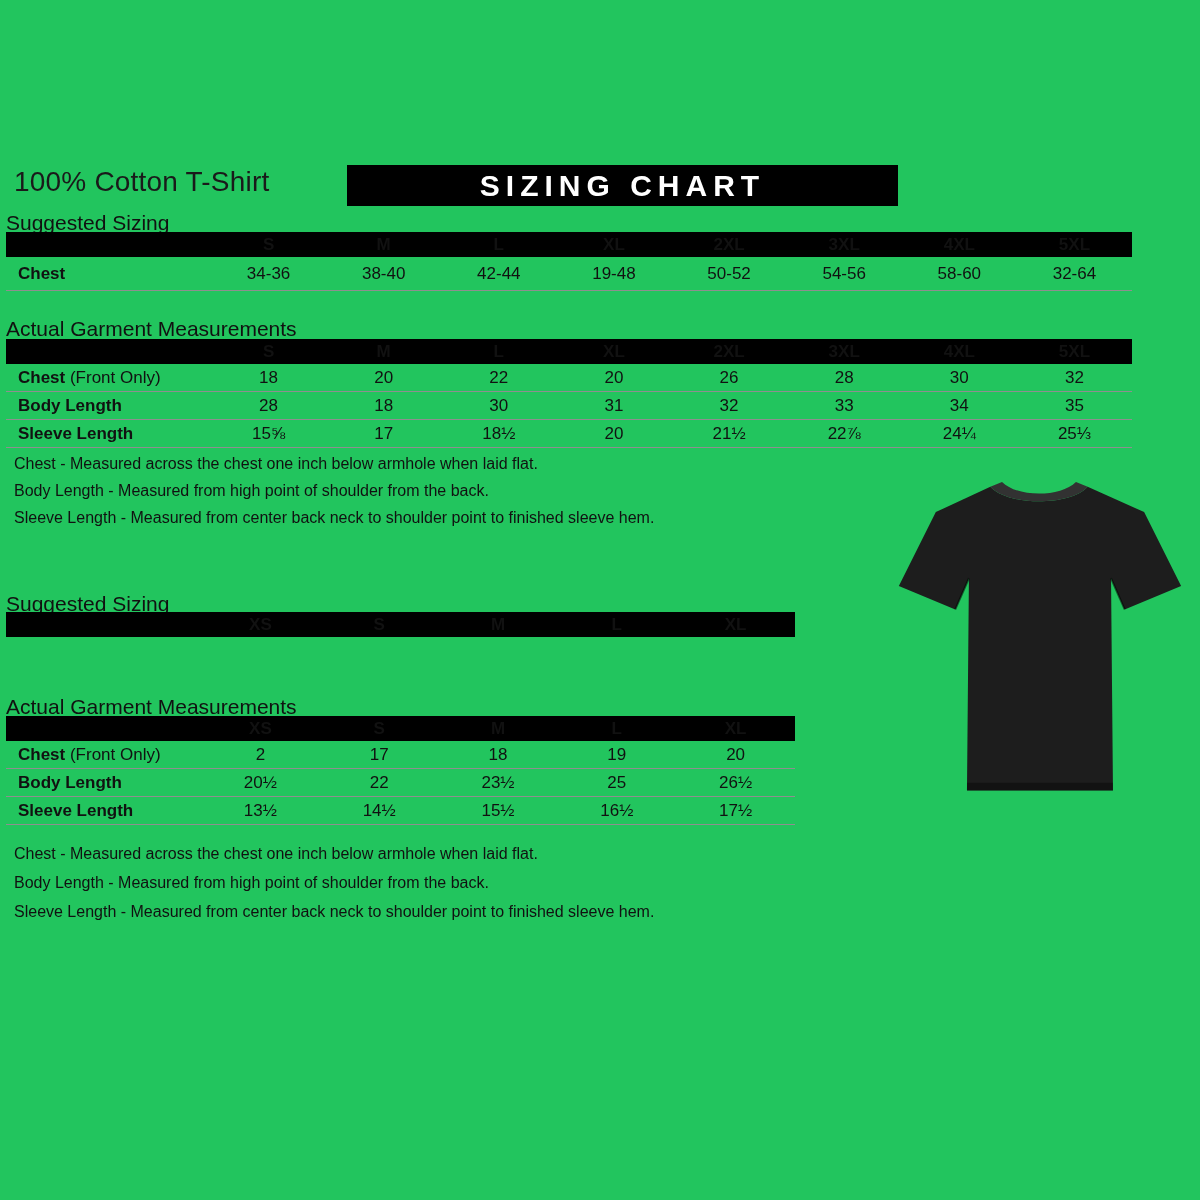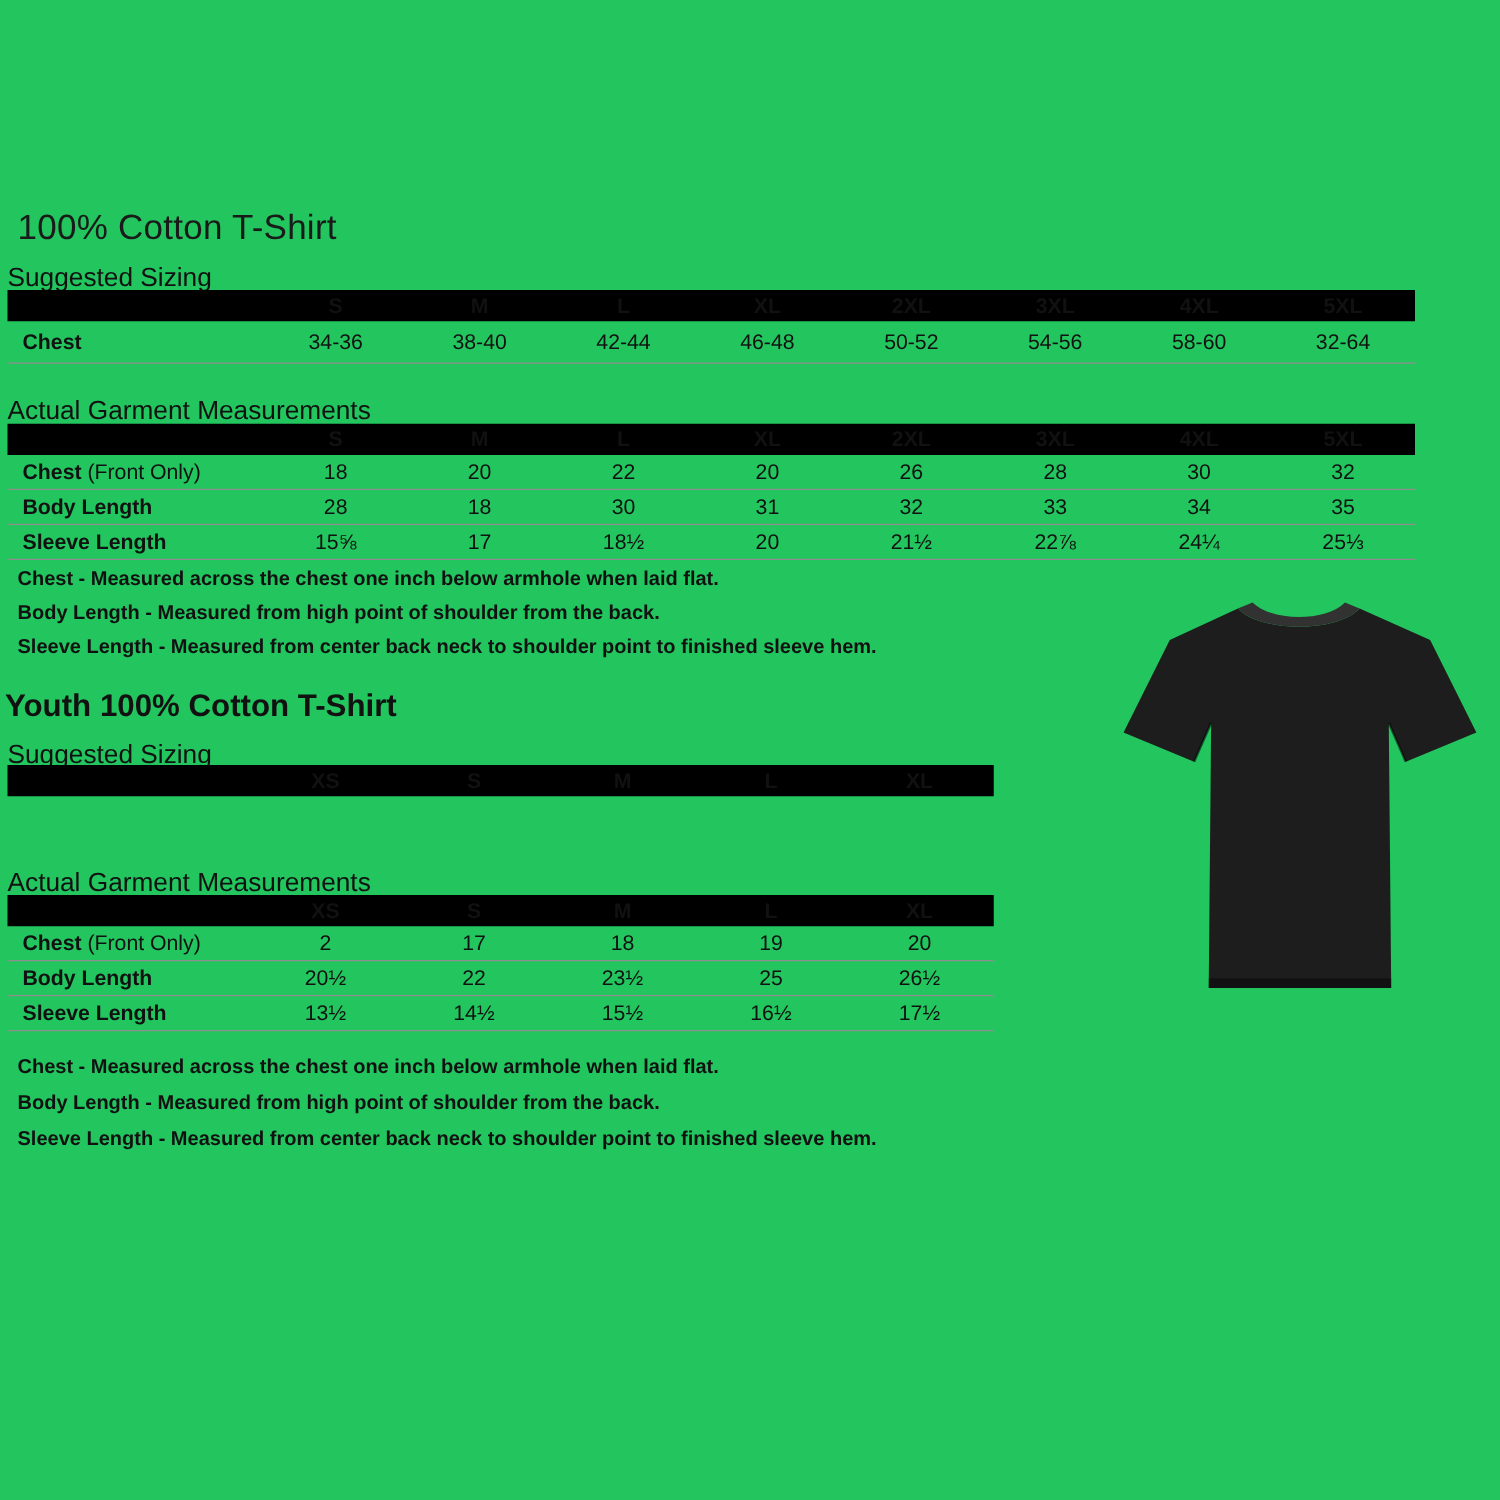--- a/index.html
+++ b/index.html
@@ -18,49 +18,50 @@
   .table{display:flex;flex-direction:column;justify-content:flex-end;}
   .trow{display:flex;align-items:center;width:100%;}
   .thead{background:#000;color:#fff;height:25px;}
   .thead .cell{font-weight:700;font-size:17px;}
   .drow{height:var(--rowh,28px);border-bottom:1px solid #8f8f8f;}
   .cell{flex:1 1 0;text-align:center;font-size:17px;color:#111;}
   .label-cell{flex:0 0 var(--labelw,200px);text-align:left;padding-left:12px;}
   .lbl-bold{font-weight:700;}
   .lbl-suffix{font-weight:400;}
 
-  .note{font-size:16px;color:#111;line-height:17px;margin-bottom:10px;white-space:nowrap;font-weight:bold;}
+  .note{font-size:16px;color:#111;line-height:17px;margin-bottom:10px;white-space:nowrap;}
   .notes-youth .note{margin-bottom:12px;}
 </style>
 </head>
 <body>
 
 <div class="stage">
 
   <div class="abs adult-title">100% Cotton T-Shirt</div>
+  <div class="abs banner">SIZING CHART</div>
 
   <div class="abs section-label" style="left:6px;top:211px">Suggested Sizing</div>
   <div class="abs table" style="left:6px;top:232px;width:1126px;--labelw:205px;--rowh:34px">
       <div class="trow thead">
         <div class="cell label-cell"></div>
         <div class="cell">S</div>
         <div class="cell">M</div>
         <div class="cell">L</div>
         <div class="cell">XL</div>
         <div class="cell">2XL</div>
         <div class="cell">3XL</div>
         <div class="cell">4XL</div>
         <div class="cell">5XL</div>
       </div>
       <div class="trow drow">
         <div class="cell label-cell"><span class="lbl-bold">Chest</span></div>
         <div class="cell">34-36</div>
         <div class="cell">38-40</div>
         <div class="cell">42-44</div>
-        <div class="cell">46-48</div>
+        <div class="cell">19-48</div>
         <div class="cell">50-52</div>
         <div class="cell">54-56</div>
         <div class="cell">58-60</div>
         <div class="cell">32-64</div>
       </div>
     </div>
 
   <div class="abs section-label" style="left:6px;top:317px">Actual Garment Measurements</div>
   <div class="abs table" style="left:6px;top:339px;width:1126px;--labelw:205px;--rowh:28px">
       <div class="trow thead">
@@ -108,21 +109,20 @@
         <div class="cell">25⅓</div>
       </div>
     </div>
 
   <div class="abs" style="left:14px;top:455px">
     <div class="note">Chest - Measured across the chest one inch below armhole when laid flat.</div>
     <div class="note">Body Length - Measured from high point of shoulder from the back.</div>
     <div class="note">Sleeve Length - Measured from center back neck to shoulder point to finished sleeve hem.</div>
   </div>
 
-  <div class="abs youth-title" style="left:4px;top:551px">Youth 100% Cotton T-Shirt</div>
 
   <div class="abs section-label" style="left:6px;top:592px">Suggested Sizing</div>
   <div class="abs table" style="left:6px;top:612px;width:789px;--labelw:195px;--rowh:31px">
       <div class="trow thead">
         <div class="cell label-cell"></div>
         <div class="cell">XS</div>
         <div class="cell">S</div>
         <div class="cell">M</div>
         <div class="cell">L</div>
         <div class="cell">XL</div>

